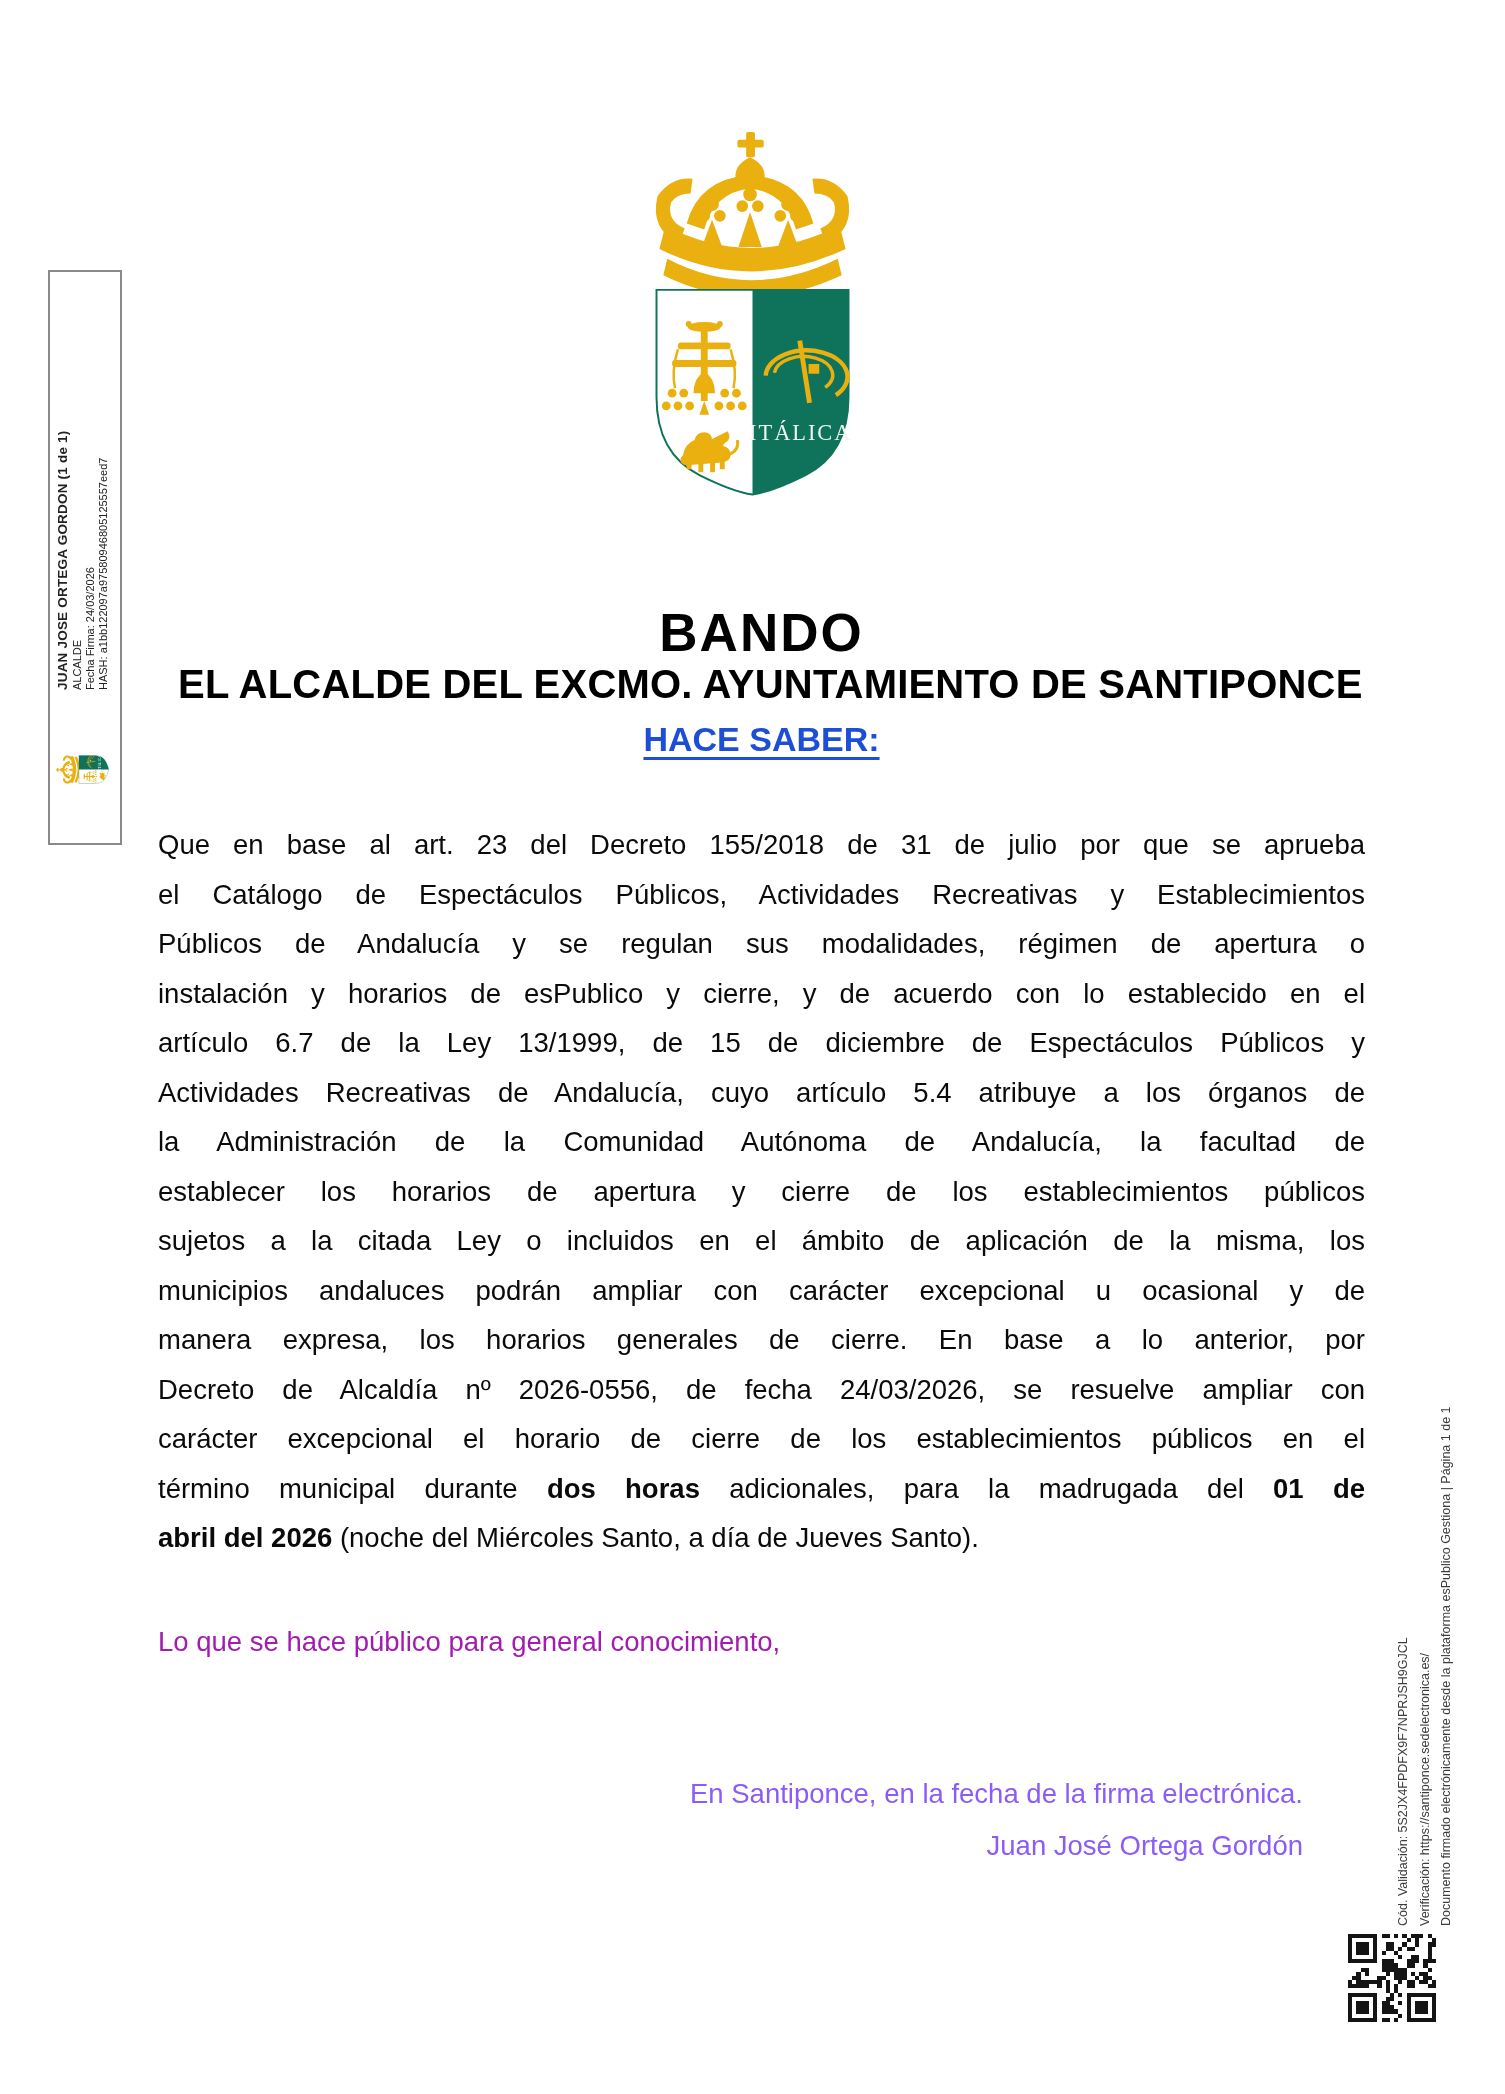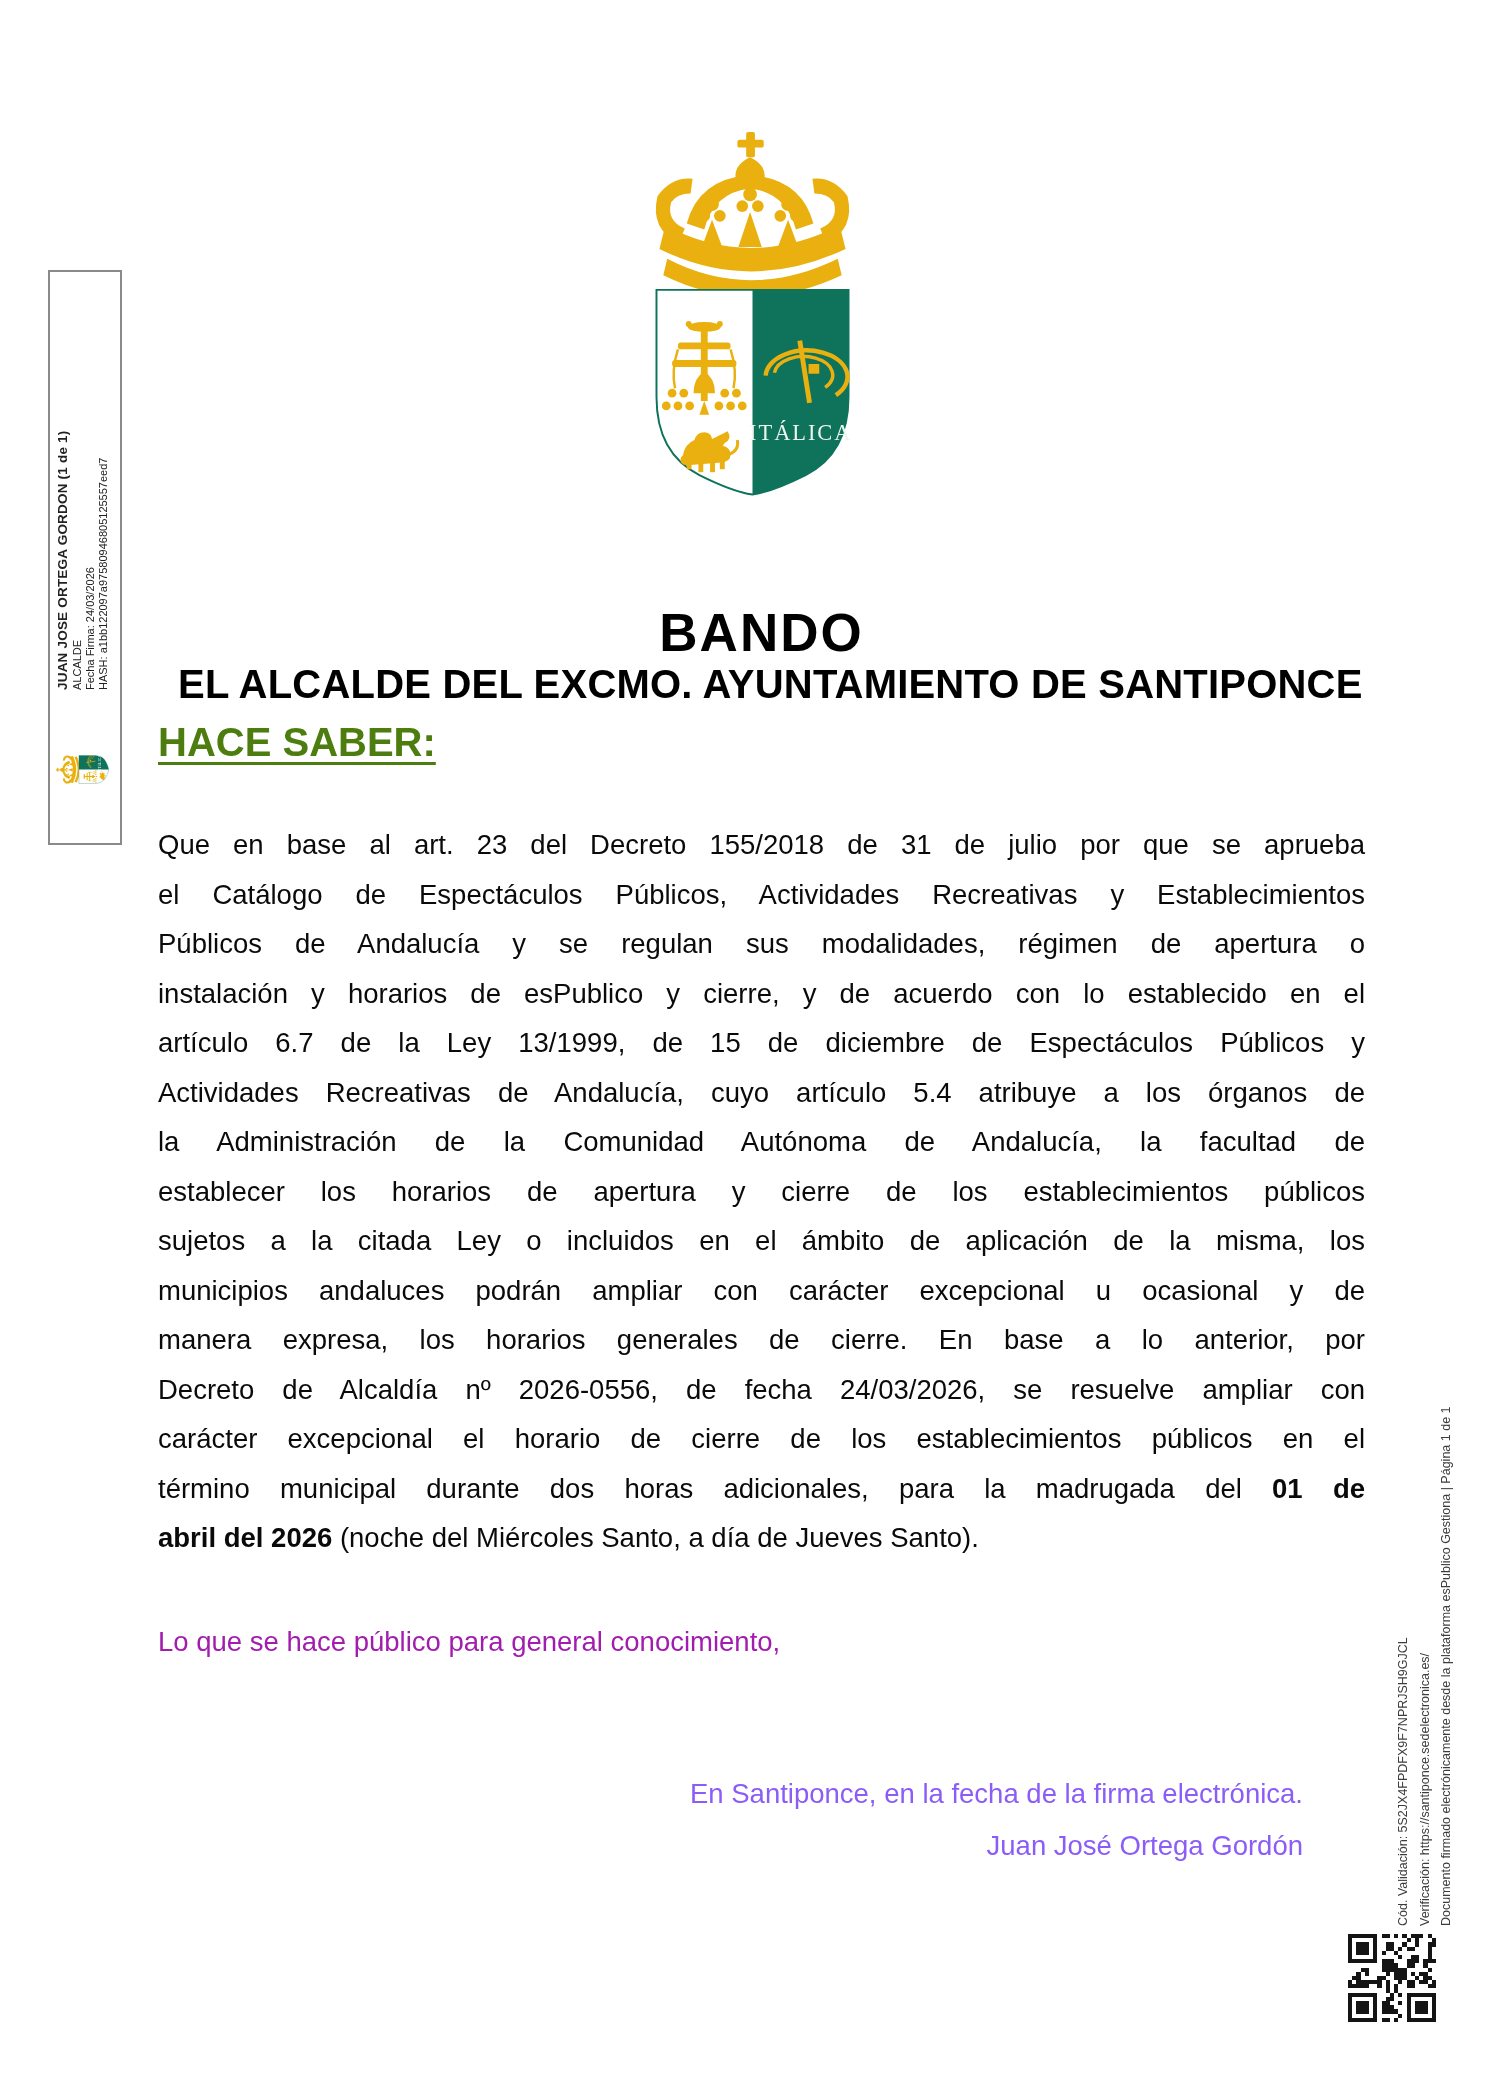--- a/index.html
+++ b/index.html
@@ -24,22 +24,22 @@
   
   .title{
     position:absolute;left:158px;top:574px;width:1207px;text-align:center;
     font-size:53px;font-weight:bold;letter-spacing:2px;color:#000;margin-top:28px;
   }
   .subtitle{
     position:absolute;left:178px;top:662px;width:1207px;
     font-size:40px;font-weight:bold;color:#000;letter-spacing:.2px;
   }
   .hace-saber{
-    position:absolute;left:158px;top:720px;width:1207px;text-align:left;
-    font-size:40px;font-weight:bold;color:#4d7c0f;
+    position:absolute;left:158px;top:720px;width:1207px;text-align:center;
+    font-size:34px;font-weight:bold;color:#1d4ed8;
   }
   .hace-saber span{
     text-decoration:underline;text-decoration-thickness:3px;text-underline-offset:6px;
   }
   
   .body-paragraph{
     position:absolute;left:158px;top:820px;width:1207px;
     font-size:27.5px;line-height:49.5px;color:#0a0a0a;
   }
   .body-line{text-align:justify;text-align-last:justify;white-space:normal;}
@@ -175,21 +175,21 @@
       <div class="body-line"><span>instalación y horarios de esPublico y cierre, y de acuerdo con lo establecido en el</span></div>
       <div class="body-line"><span>artículo 6.7 de la Ley 13/1999, de 15 de diciembre de Espectáculos Públicos y</span></div>
       <div class="body-line"><span>Actividades Recreativas de Andalucía, cuyo artículo 5.4 atribuye a los órganos de</span></div>
       <div class="body-line"><span>la Administración de la Comunidad Autónoma de Andalucía, la facultad de</span></div>
       <div class="body-line"><span>establecer los horarios de apertura y cierre de los establecimientos públicos</span></div>
       <div class="body-line"><span>sujetos a la citada Ley o incluidos en el ámbito de aplicación de la misma, los</span></div>
       <div class="body-line"><span>municipios andaluces podrán ampliar con carácter excepcional u ocasional y de</span></div>
       <div class="body-line"><span>manera expresa, los horarios generales de cierre. En base a lo anterior, por</span></div>
       <div class="body-line"><span>Decreto de Alcaldía nº 2026-0556, de fecha 24/03/2026, se resuelve ampliar con</span></div>
       <div class="body-line"><span>carácter excepcional el horario de cierre de los establecimientos públicos en el</span></div>
-      <div class="body-line"><span>término municipal durante </span><span style="font-weight: normal; margin-top: 20px;">dos horas</span><span> adicionales, para la madrugada del </span><span style="font-weight: bold;">01 de</span></div>
+      <div class="body-line"><span>término municipal durante </span><span style="font-weight: bold; margin-top: 20px;">dos horas</span><span> adicionales, para la madrugada del </span><span style="font-weight: bold;">01 de</span></div>
       <div class="body-line last"><span style="font-weight: bold;">abril del 2026</span><span> (noche del Miércoles Santo, a día de Jueves Santo).</span></div>
     </div>
   <div class="publication">Lo que se hace público para general conocimiento,</div>
   <div class="closing">
     <div>En Santiponce, en la fecha de la firma electrónica.</div>
     <div>Juan José Ortega Gordón</div>
   </div>
 
   <div class="rotor validation-rotor">
     <div class="v-line">Cód. Validación: 5S2JX4FPDFX9F7NPRJSH9GJCL</div>

